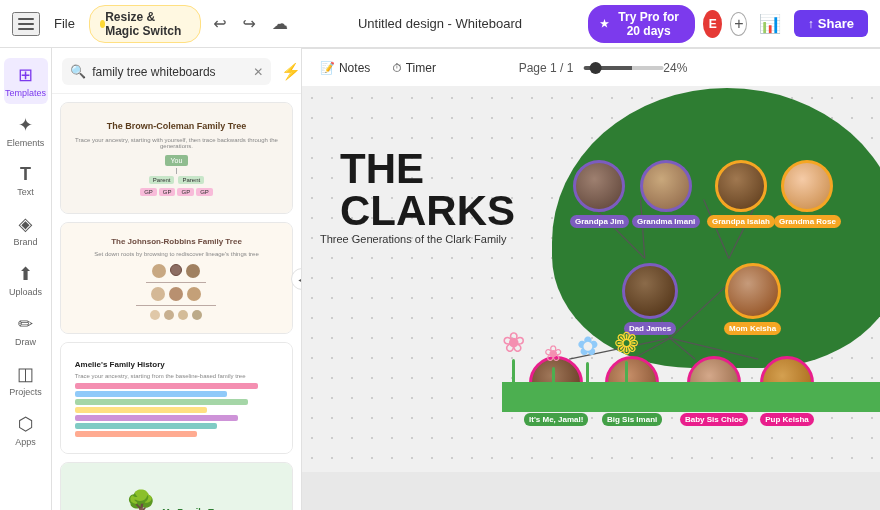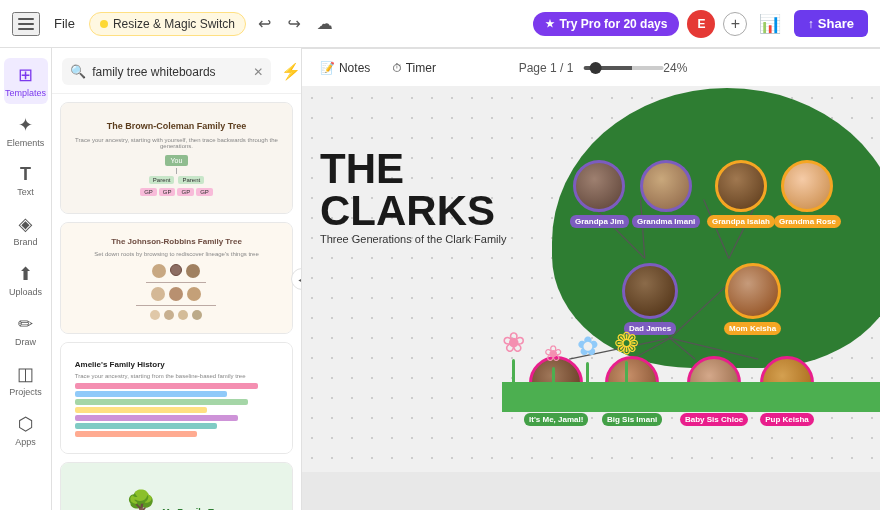--- a/index.html
+++ b/index.html
@@ -20,23 +20,23 @@
     .topbar-left { display: flex; align-items: center; gap: 8px; flex: 1; }
     .topbar-center { display: flex; align-items: center; gap: 6px; flex: 1; justify-content: center; }
     .topbar-right { display: flex; align-items: center; gap: 8px; flex: 1; justify-content: flex-end; }
 
     .hamburger-btn { display: flex; flex-direction: column; gap: 3px; cursor: pointer; padding: 4px; }
     .hamburger-btn span { display: block; width: 16px; height: 2px; background: #555; border-radius: 1px; }
 
     .file-btn { font-size: 13px; color: #333; cursor: pointer; padding: 4px 6px; border-radius: 4px; }
 
     .brand-pill {
-      display: flex; align-items: center; gap: 5px;
+      display: flex; align-items: center; 
       background: #fff8e1; border-radius: 16px; padding: 4px 10px;
-      font-size: 12px; font-weight: 400; color: #333; cursor: pointer;
+      font-size: 12px; font-weight: 700; color: #333; cursor: pointer;
       border: 1px solid #ffe082;
     }
     .brand-dot { width: 8px; height: 8px; background: #fdd835; border-radius: 50%; }
 
     .icon-btn { background: none; border: none; cursor: pointer; display: flex; align-items: center; justify-content: center; padding: 4px; border-radius: 4px; color: #555; font-size: 16px; }
 
     .design-title { font-size: 13px; color: #333; }
 
     .pro-btn {
       display: flex; align-items: center; gap: 5px;
@@ -203,20 +203,21 @@
       left: 18px;
       top: 80px;
     }
     .title-the-clarks {
       font-size: 42px;
       font-weight: 900;
       color: #1a1a1a;
       line-height: 1;
       font-family: 'Arial Black', Arial, sans-serif;
       text-transform: uppercase;
+      margin-left: 20px;
     }
     .subtitle-clarks {
       font-size: 11px;
       color: #333;
       line-height: 1.4;
     }
 
     
     .tree-container {
       position: absolute;
@@ -348,21 +349,21 @@
     .photo-gp-isaiah { background: radial-gradient(circle at 40% 35%, #a07850, #5a3818); }
     .photo-gm-rose { background: radial-gradient(circle at 40% 35%, #f5cba7, #c68642); }
     .photo-dad-james { background: radial-gradient(circle at 40% 35%, #8b6b4a, #4a2c10); }
     .photo-mom-keisha { background: radial-gradient(circle at 40% 35%, #c69b7b, #8b4513); }
     .photo-jamal { background: radial-gradient(circle at 40% 35%, #a0785a, #5a3018); }
     .photo-imani { background: radial-gradient(circle at 40% 35%, #c8906a, #7a4828); }
     .photo-chloe { background: radial-gradient(circle at 40% 35%, #d4a88a, #8b5e3c); }
     .photo-frankie { background: radial-gradient(circle at 40% 35%, #d4a050, #a06010); }
 
     
-    .label-purple { background: #7c5cbf; border-radius: 6px; }
+    .label-purple { background: #7c5cbf; }
     .label-yellow { background: #f5a623; }
     .label-green { background: #43a047; border-radius: 6px; }
     .label-pink { background: #e91e8c; }
   </style>
 </head>
 <body>
 
 <div class="topbar">
   <div class="topbar-left">
     <button class="hamburger-btn">
@@ -377,20 +378,23 @@
     </div>
     <button class="icon-btn">
       <span>↩</span>
     </button>
     <button class="icon-btn">
       <span>↪</span>
     </button>
     <button class="icon-btn">
       <span>☁</span>
     </button>
+  </div>
+  <div class="topbar-center">
+    <span class="design-title">Untitled design - Whiteboard</span>
   </div>
   <div class="topbar-right">
     <button class="pro-btn">
       <span class="pro-star">★</span>
       <span>Try Pro for 20 days</span>
     </button>
     <div class="avatar-circle">
       <span>E</span>
     </div>
     <button class="plus-btn">+</button>

